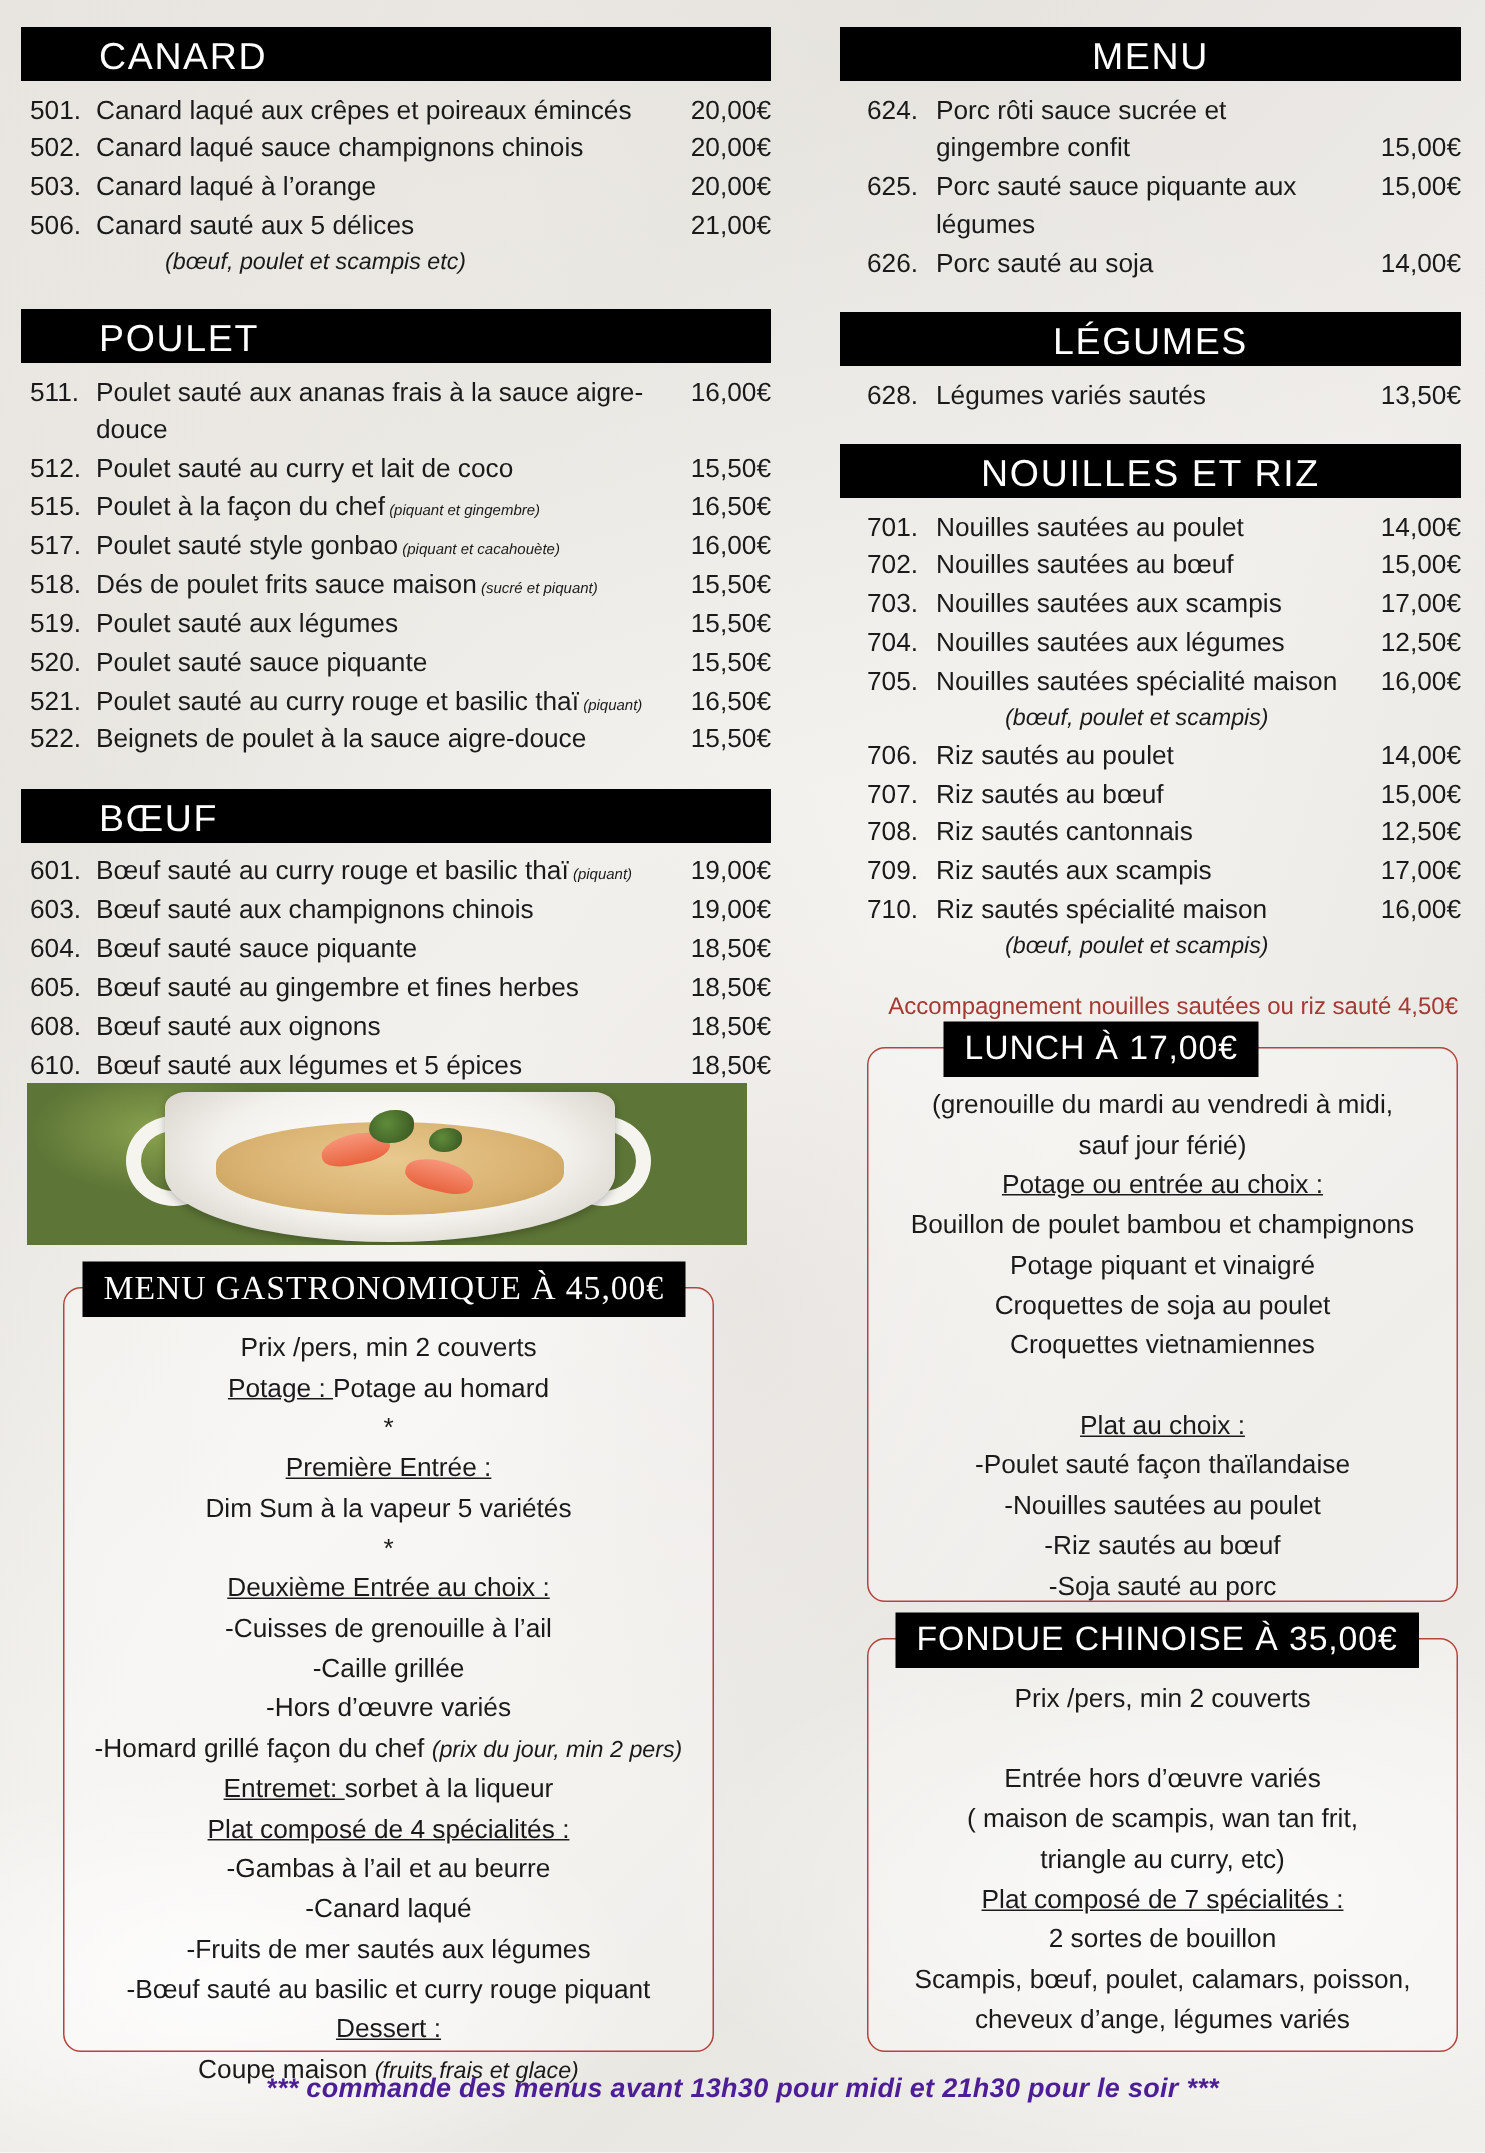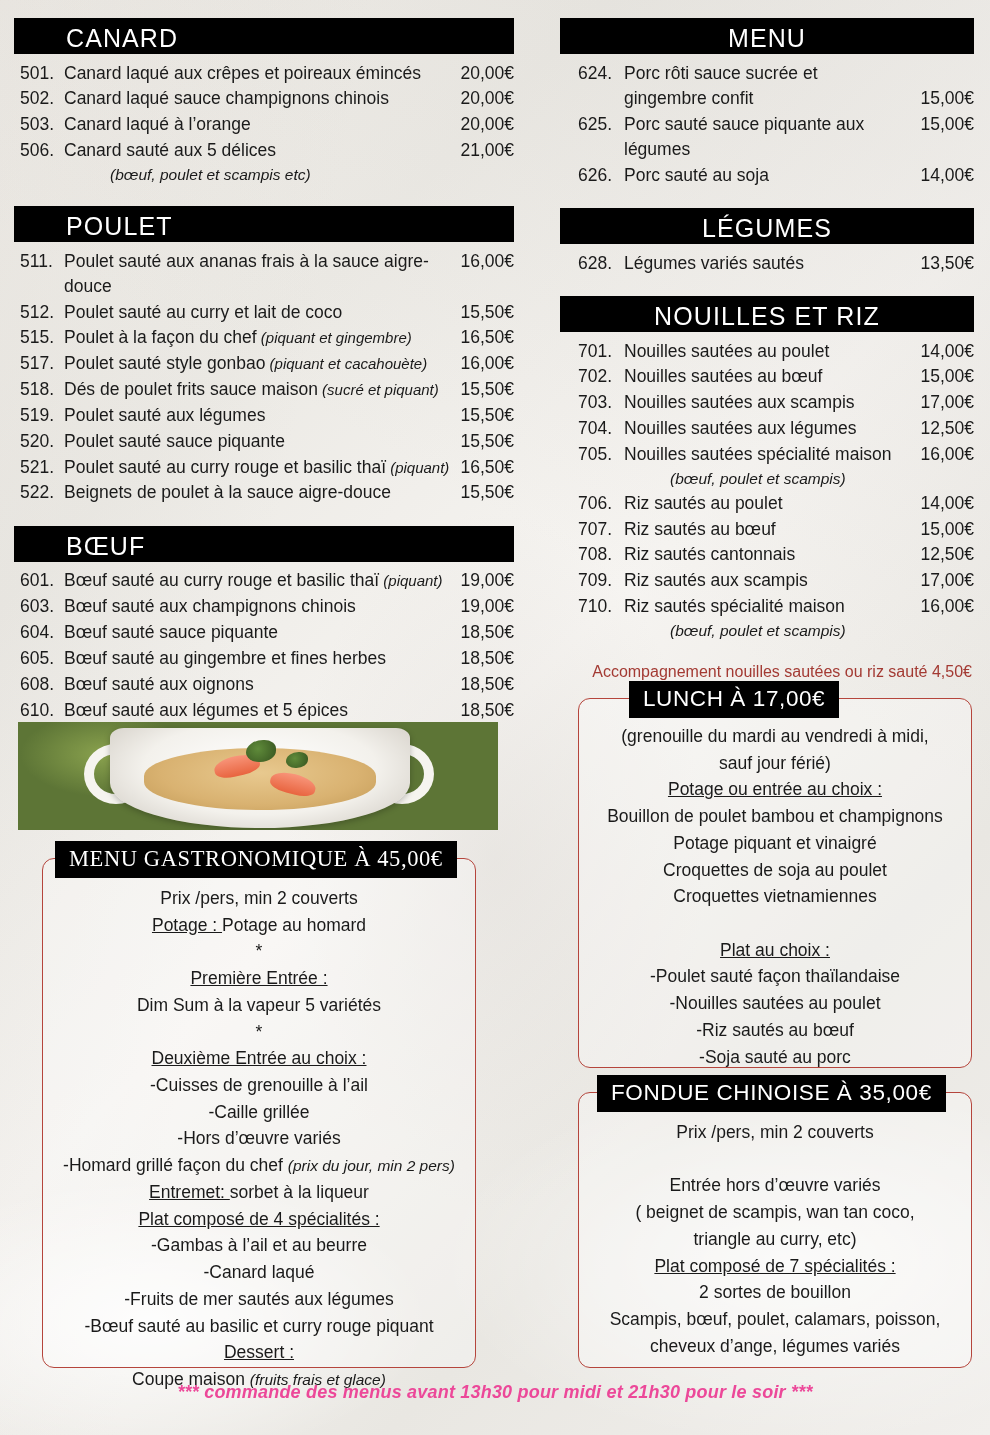--- a/index.html
+++ b/index.html
@@ -83,21 +83,21 @@
     text-align: right;
     white-space: nowrap;
   }
   .row.sub .name {
     font-style: italic;
     font-size: 15.5px;
     padding-left: 46px;
   }
   .note-it {
     font-style: italic;
-    font-size: 15px;
+    font-size: 10px;
   }
   .acc-note {
     color: #a33a33;
     font-size: 16px;
     text-align: right;
     margin-top: 2px;
     padding-right: 2px;
   }
 
   
@@ -216,21 +216,21 @@
   }
   #panel-fondue .panel-title { left: 18px; }
   #panel-fondue .panel-body { padding: 26px 12px 0 12px; }
 
   .footer {
     position: absolute;
     left: 0;
     right: 0;
     top: 1382px;
     text-align: center;
-    color: #ec4899;
+    color: #4c1d95;
     font-size: 18px;
     font-weight: bold;
     font-style: italic;
     letter-spacing: 0.2px;
   }
 </style>
 </head>
 <body>
 
 <div class="marble-overlay"></div>
@@ -511,21 +511,21 @@
         <div class="sep"><span>-Beignets de poulet aigre-doux</span></div>
       </div>
   </div>
 
   <div class="panel" id="panel-fondue">
     <div class="panel-title">FONDUE CHINOISE À 35,00€</div>
     <div class="panel-body" id="body-fondue">
         <div class="sep"><span>Prix /pers, min 2 couverts</span></div>
         <div class="sep">&nbsp;</div>
         <div class="sep"><span>Entrée hors d’œuvre variés</span></div>
-        <div class="sep"><span>( beignet de scampis, wan tan coco,</span></div>
+        <div class="sep"><span>( maison de scampis, wan tan frit,</span></div>
         <div class="sep"><span>triangle au curry, etc)</span></div>
         <div class="sep"><span class="u">Plat composé de 7 spécialités :</span></div>
         <div class="sep"><span>2 sortes de bouillon</span></div>
         <div class="sep"><span>Scampis, bœuf, poulet, calamars, poisson,</span></div>
         <div class="sep"><span>cheveux d’ange, légumes variés</span></div>
       </div>
   </div>
 
   <div class="footer">*** commande des menus avant 13h30 pour midi et 21h30 pour le soir ***</div>
 

